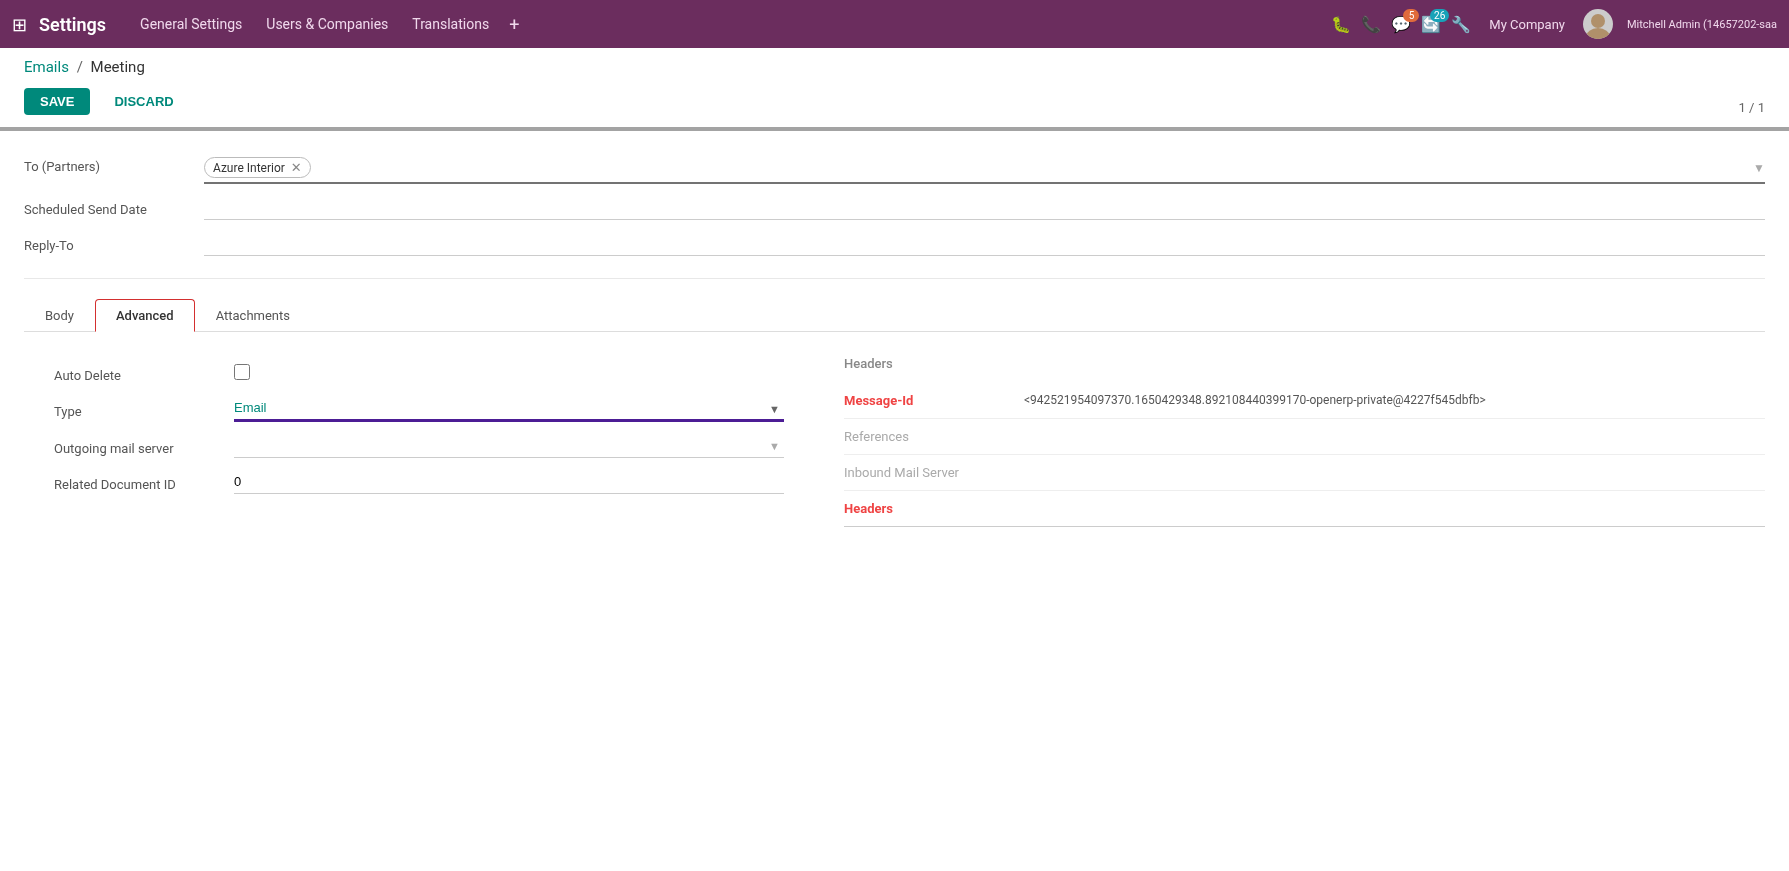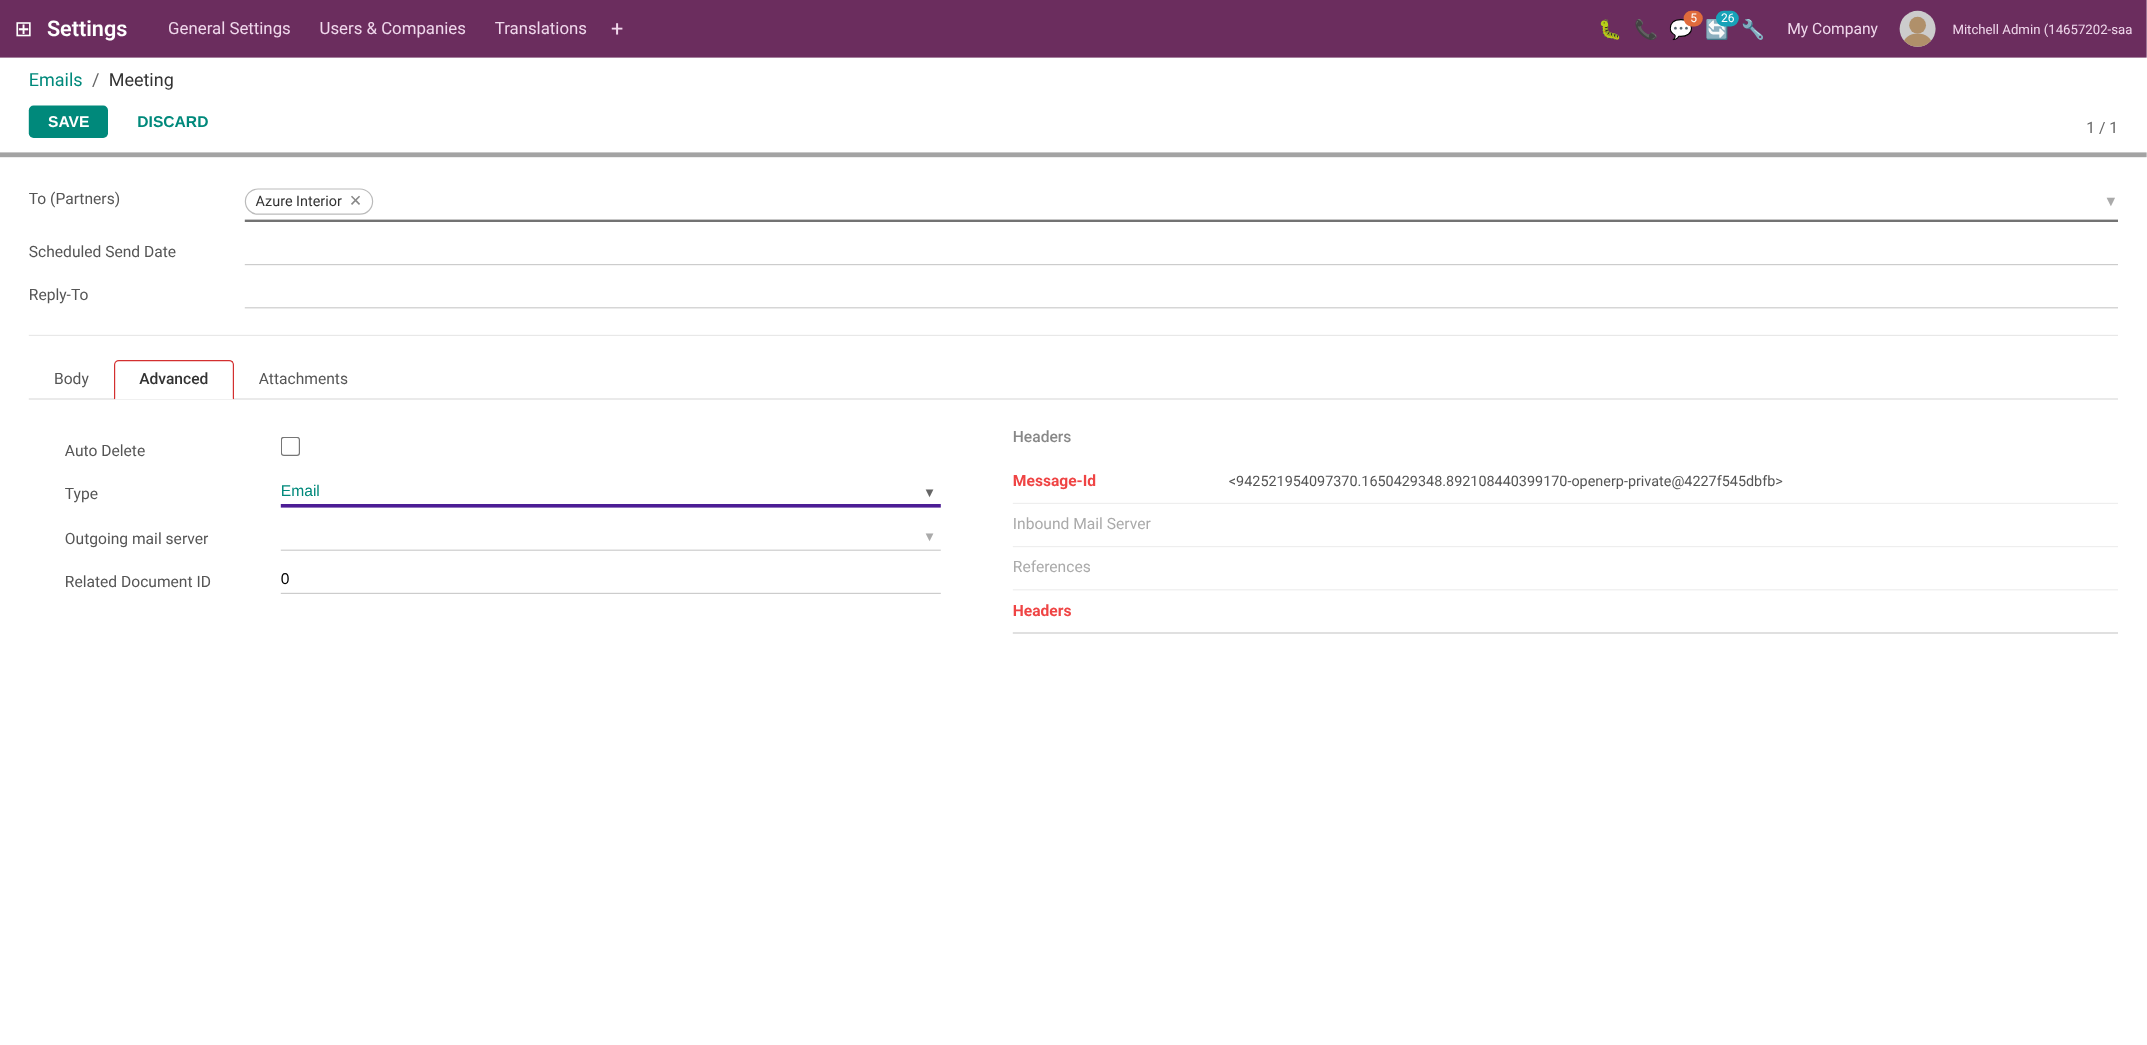--- a/index.html
+++ b/index.html
@@ -330,26 +330,26 @@
 
         <div class="col-right">
           <div class="section-heading">Headers</div>
 
           <div class="header-field-row">
             <div class="header-field-label bold">Message-Id</div>
             <div class="header-field-value message-id-value">&lt;942521954097370.1650429348.892108440399170-openerp-private@4227f545dbfb&gt;</div>
           </div>
 
           <div class="header-field-row">
+            <div class="header-field-label">References</div>
+            <div class="header-field-value"></div>
+          </div>
+
+          <div class="header-field-row">
             <div class="header-field-label">Inbound Mail Server</div>
-            <div class="header-field-value"></div>
-          </div>
-
-          <div class="header-field-row">
-            <div class="header-field-label">References</div>
             <div class="header-field-value"></div>
           </div>
 
           <div class="header-field-row header-bold-row">
             <div class="header-field-label bold">Headers</div>
             <div class="header-field-value"></div>
           </div>
         </div>
 
       </div>

